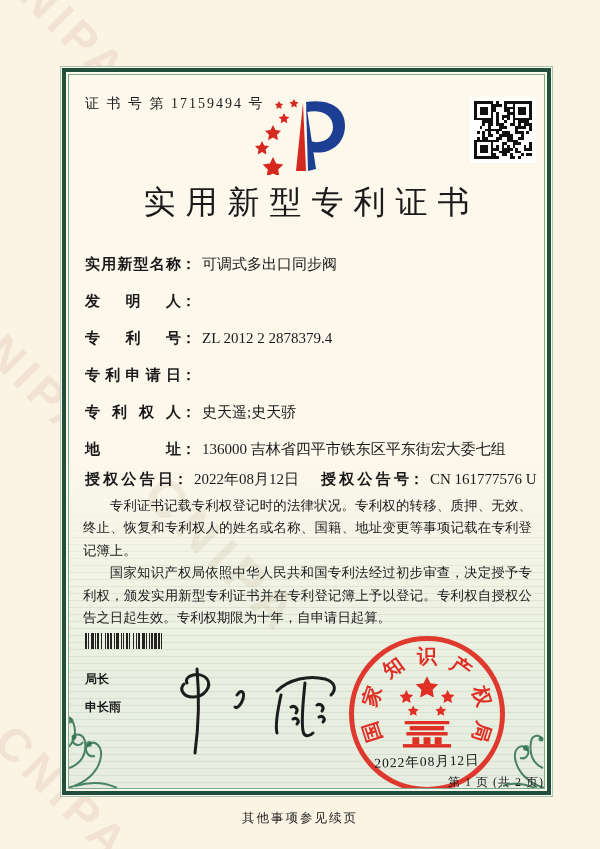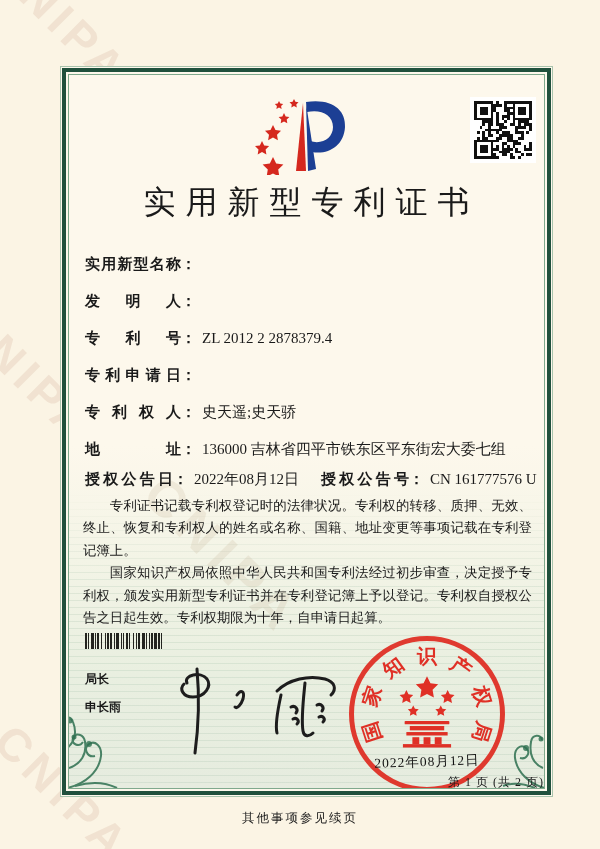--- a/index.html
+++ b/index.html
@@ -133,20 +133,21 @@
 <div class="watermark" style="left:-58px; top:348px;">CNIPA</div>
 <div class="watermark" style="left:-22px; top:766px;">CNIPA</div>
 
 <div class="frame">
  <div class="frame-mid">
   <div class="inner">
 
     <div class="wavy"></div>
     <div class="wm-inner">CNIPA</div>
 
+    <div class="cert-no">证 书 号 第 17159494 号</div>
 
     <svg class="logo" viewBox="0 0 114 78">
       <g fill="#d5281e">
         <path d="M33 60 l3.2 6.6 7.2 1 -5.2 5 1.2 7.2 -6.4-3.4 -6.4 3.4 1.2-7.2 -5.2-5 7.2-1 z"></path>
         <path d="M22 44 l2.2 4.4 4.9 0.7 -3.5 3.4 0.8 4.9 -4.4-2.3 -4.3 2.3 0.8-4.9 -3.5-3.4 4.8-0.7 z"></path>
         <path d="M33 28 l2.5 5 5.5 0.8 -4 3.9 0.9 5.5 -4.9-2.6 -4.9 2.6 0.9-5.5 -4-3.9 5.5-0.8 z"></path>
         <path d="M44 16 l1.7 3.4 3.7 0.5 -2.7 2.6 0.6 3.7 -3.3-1.7 -3.3 1.7 0.6-3.7 -2.7-2.6 3.7-0.5 z"></path>
         <path d="M39 4 l1.3 2.6 2.9 0.4 -2.1 2 0.5 2.9 -2.6-1.4 -2.6 1.4 0.5-2.9 -2.1-2 2.9-0.4 z"></path>
         <path d="M54 2 l1.4 2.8 3.1 0.4 -2.2 2.2 0.5 3 -2.8-1.4 -2.7 1.4 0.5-3 -2.3-2.2 3.1-0.4 z"></path>
         <path d="M63 6 L56 74 L66 74 Z"></path>
@@ -609,20 +610,21 @@
           <div class="frow">
             <span class="flabel">
               <span>实</span>
               <span>用</span>
               <span>新</span>
               <span>型</span>
               <span>名</span>
               <span>称</span>
             </span>
             <span class="fcolon">：</span>
+            <span class="fvalue">可调式多出口同步阀</span>
           </div>
           <div class="frow">
             <span class="flabel">
               <span>发</span>
               <span>明</span>
               <span>人</span>
             </span>
             <span class="fcolon">：</span>
           </div>
           <div class="frow">

